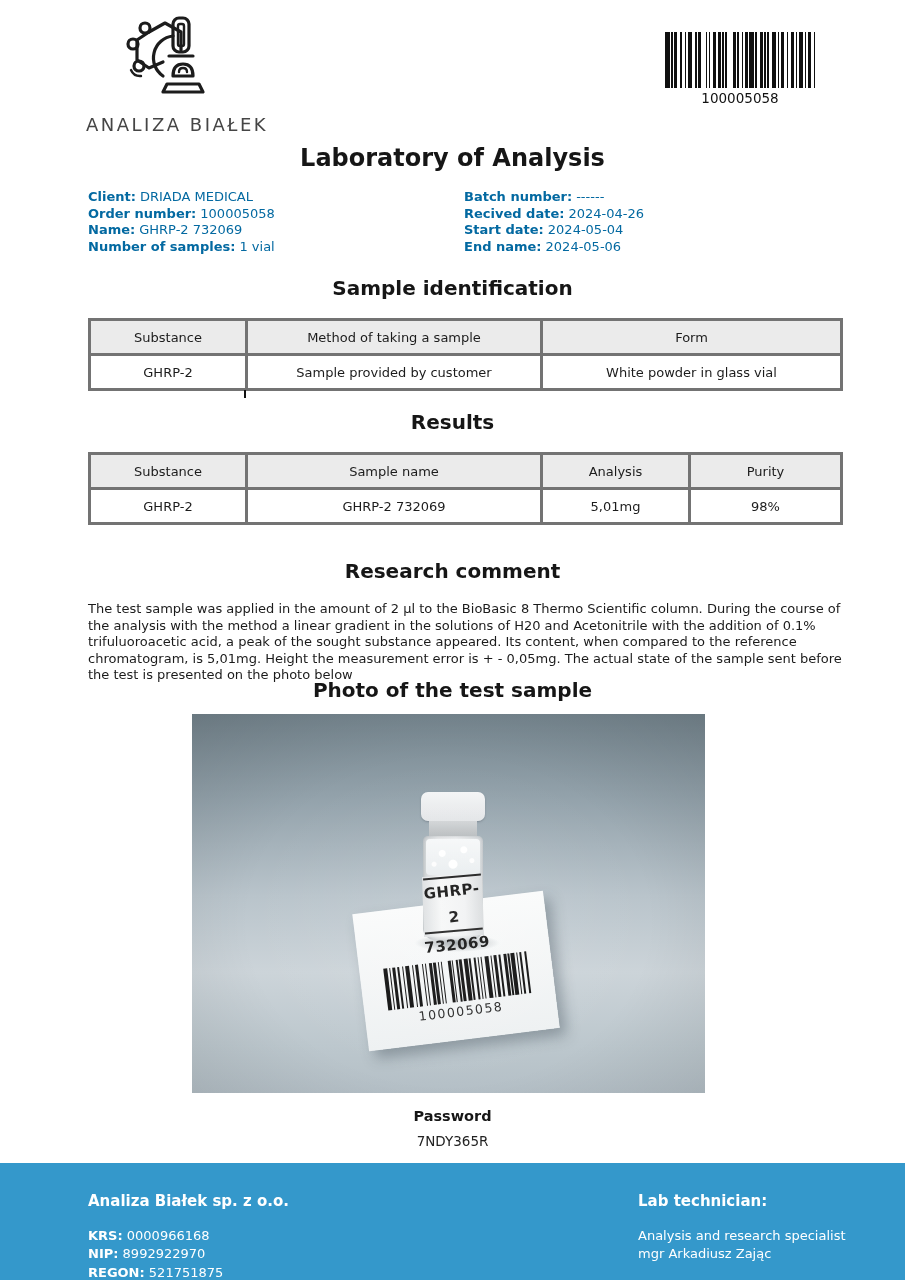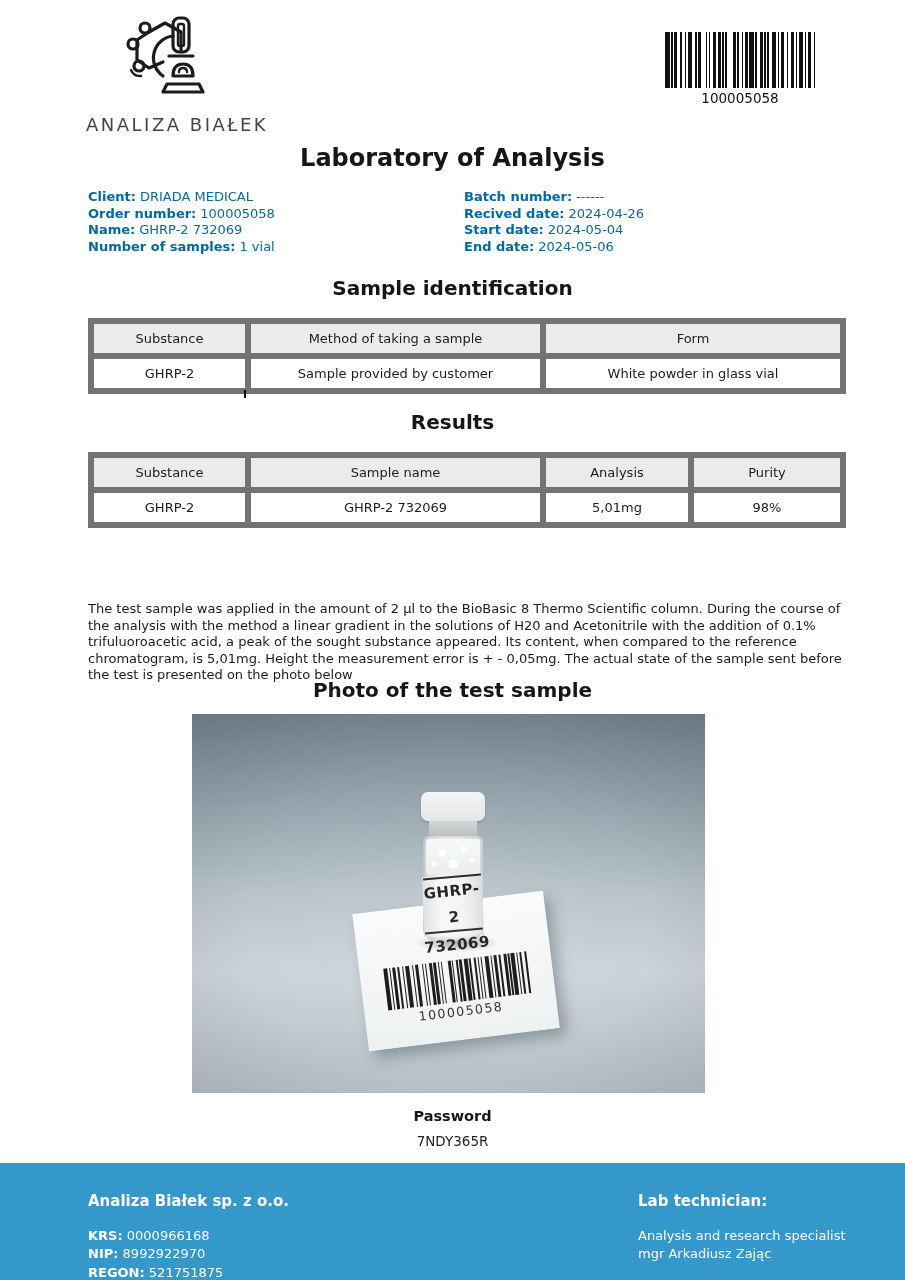--- a/index.html
+++ b/index.html
@@ -22,21 +22,21 @@
     font-size:24px; font-weight:bold; color:#161616; }
   .section-h { position:absolute; left:0; width:100%; text-align:center;
     font-size:20px; font-weight:bold; color:#161616; }
   
   .info-col { position:absolute; top:189px; font-size:13px; line-height:16.6px; color:#0369a1; }
   .info-col.left { left:88px; } .info-col.right { left:464px; }
   .info-col b { margin-right:4px; }
   
   table.lab { position:absolute; left:88px; width:752px; border-collapse:collapse;
     border:2px solid #111; font-size:13px; color:#1c1c1c; table-layout:fixed; }
-  table.lab th, table.lab td { border:6px solid #737373; text-align:center; height:35px;
+  table.lab th, table.lab td { border:3px solid #737373; text-align:center; height:35px;
     font-weight:normal; padding:0 4px; }
   table.lab th { background:#ebebeb; }
   .tick-artifact { position:absolute; background:#111; }
   
   .comment { position:absolute; left:88px; top:601px; width:764px; font-size:13px;
     line-height:16.6px; color:#1b1b1b; }
   
   .photo { position:absolute; left:192px; top:714px; width:513px; height:379px; overflow:hidden;
     background:linear-gradient(180deg,#75858e 0%,#93a2ab 22%,#b9c4cb 48%,#ccd4d9 68%,#bcc7cd 88%,#b4bfc6 100%); }
   .photo .vignette { position:absolute; inset:0;
@@ -181,21 +181,21 @@
   <div class="info-col left">
     <div><b>Client:</b><span>DRIADA MEDICAL</span></div>
     <div><b>Order number:</b><span>100005058</span></div>
     <div><b>Name:</b><span>GHRP-2 732069</span></div>
     <div><b>Number of samples:</b><span>1 vial</span></div>
   </div>
   <div class="info-col right">
     <div><b>Batch number:</b><span>------</span></div>
     <div><b>Recived date:</b><span>2024-04-26</span></div>
     <div><b>Start date:</b><span>2024-05-04</span></div>
-    <div><b>End date:</b><span>2024-05-06</span></div>
+    <div><b>End name:</b><span>2024-05-06</span></div>
   </div>
 
   <div class="section-h" style="top:276px">Sample identification</div>
   <table class="lab" style="top:318px">
     <colgroup>
         <col style="width:157px">
         <col style="width:295px">
         <col style="width:300px">
       </colgroup>
     <tbody>
@@ -230,20 +230,21 @@
     </tr>
     <tr>
       <td>GHRP-2</td>
       <td>GHRP-2 732069</td>
       <td>5,01mg</td>
       <td>98%</td>
     </tr>
   </tbody>
     </table>
 
+  <div class="section-h" style="top:559px">Research comment</div>
   <p class="comment">The test sample was applied in the amount of 2 μl to the BioBasic 8 Thermo Scientific column. During the course of the analysis with the method a linear gradient in the solutions of H20 and Acetonitrile with the addition of 0.1% trifuluoroacetic acid, a peak of the sought substance appeared. Its content, when compared to the reference chromatogram, is 5,01mg. Height the measurement error is + - 0,05mg. The actual state of the sample sent before the test is presented on the photo below</p>
 
   <div class="section-h" style="top:678px">Photo of the test sample</div>
   <div class="photo">
     <div class="card">
       <div class="barcode-bars">
           <span style="width: 3%; background: rgb(16, 16, 16);"></span>
           <span style="width: 1%; background: transparent;"></span>
           <span style="width: 1%; background: rgb(16, 16, 16);"></span>
           <span style="width: 1%; background: transparent;"></span>

